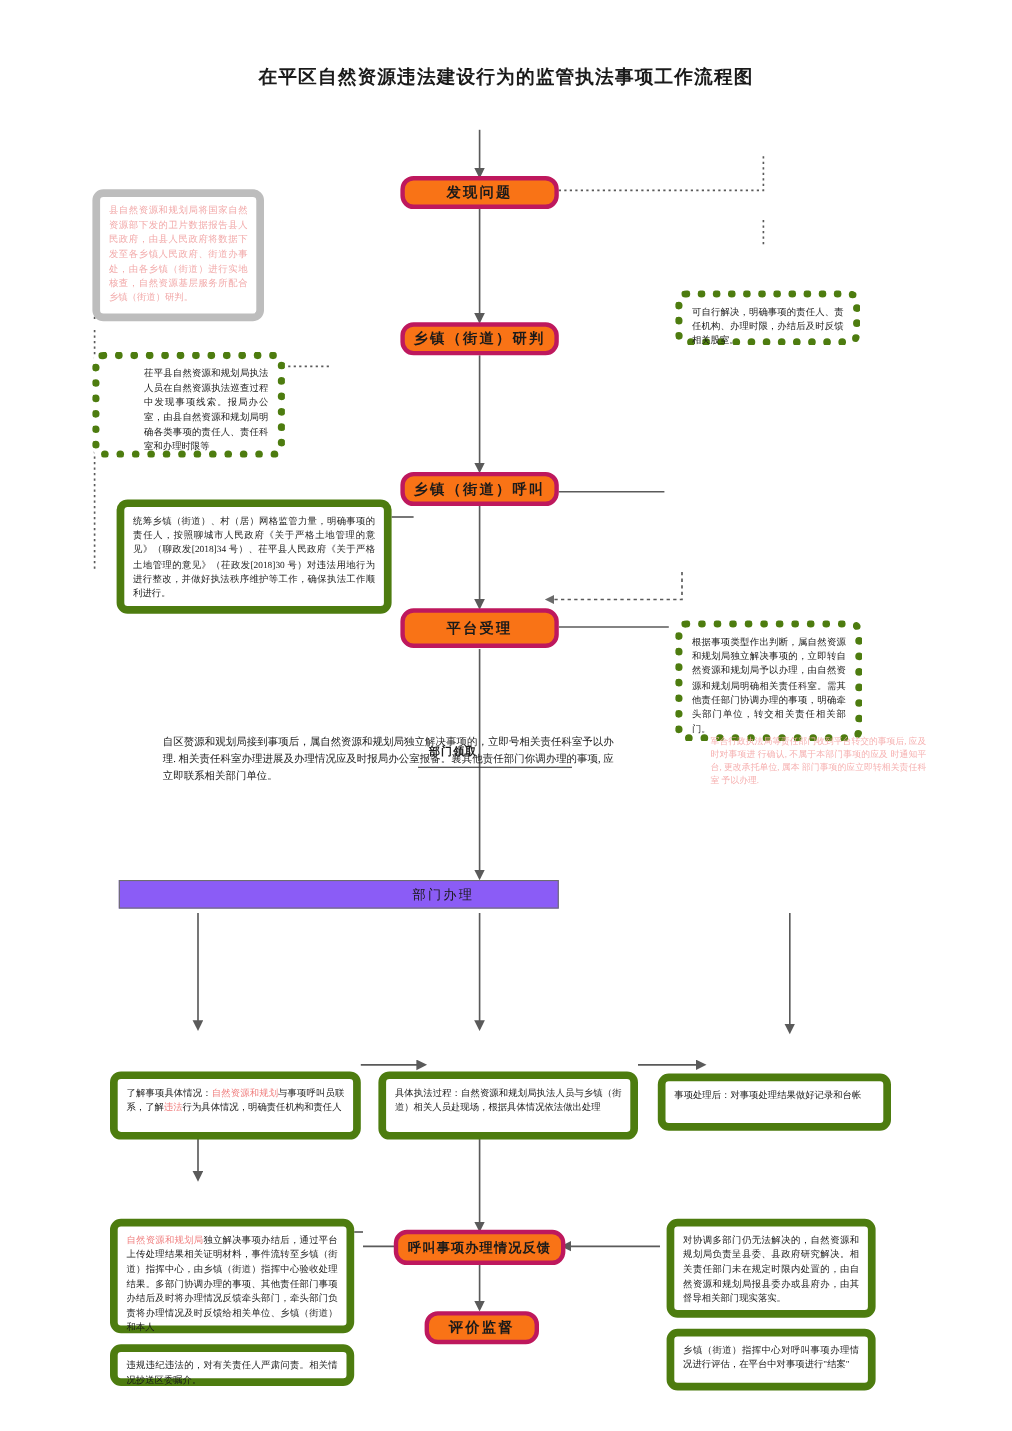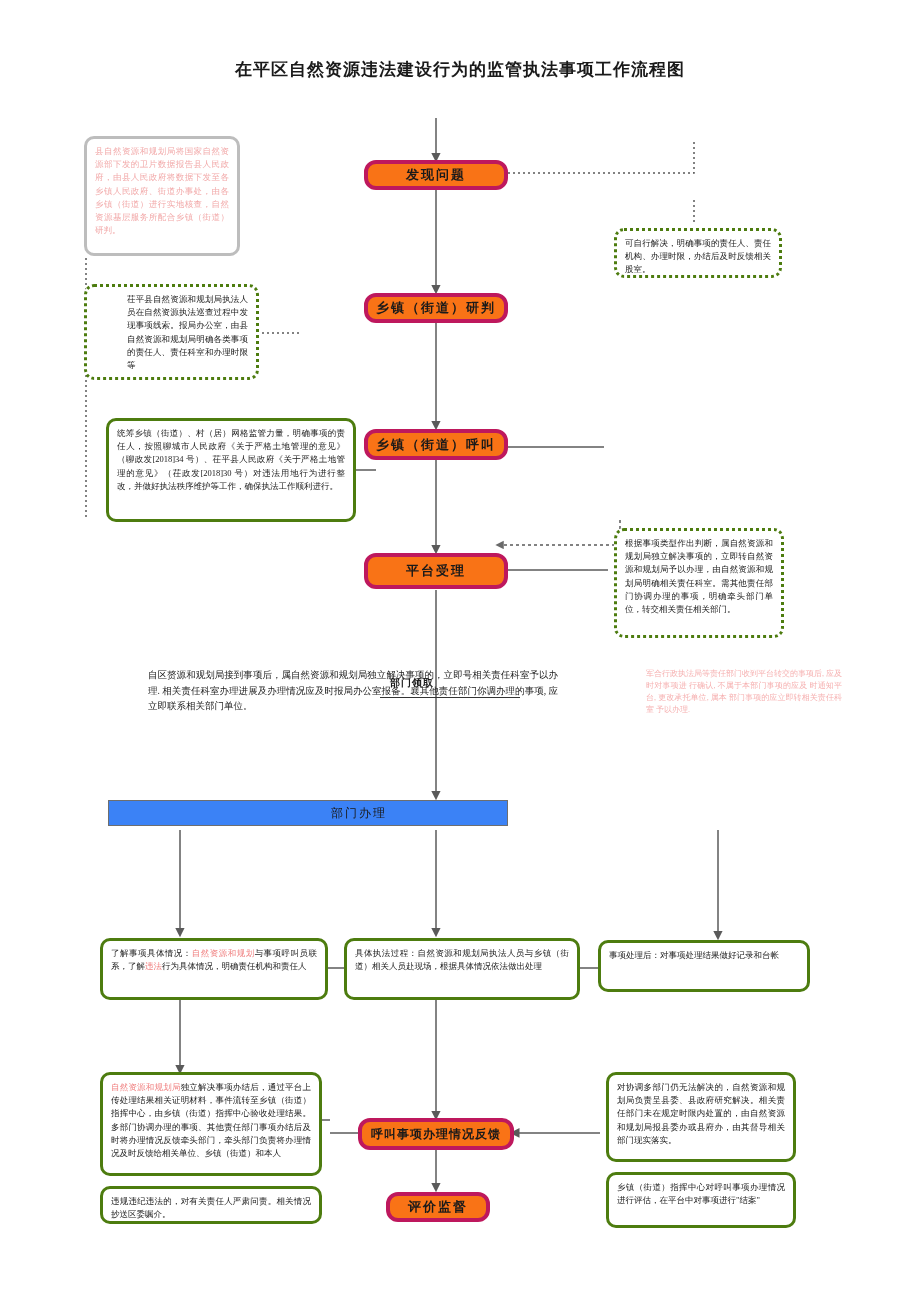--- a/index.html
+++ b/index.html
@@ -20,34 +20,34 @@
   .node{position:absolute;box-sizing:border-box;}
 
   
   .proc{
     border:4px solid #be185d;border-radius:12px;background:#f97316;
     display:flex;align-items:center;justify-content:center;
     font-size:13px;letter-spacing:2px;font-weight:bold;
   }
   
   .note{
-    border:3px solid #4d7c0f;border-radius:10px;background:#fff;
-    padding:6px 8px;font-size:8.5px;line-height:1.55;text-align:justify;
+    border:7px solid #4d7c0f;border-radius:10px;background:#fff;
+    padding:6px 8px;font-size:8.5px;line-height:1.55;text-align:justify;margin-top:36px;
   }
   .note.red{color:#f2a9a9;border-color:#bdbdbd;}
   .note .redspan{color:#f07f7f;}
   .note.dotted{border-style:dotted;}
   .plain{
     font-size:9.5px;line-height:1.65;text-align:justify;margin-left:40px;
   }
   .plain.red{color:#f6b0b0;font-size:8px;line-height:1.5;}
   .wideband{
-    border:1px solid #6e6e6e;background:#3b82f6;
+    border:1px solid #6e6e6e;background:#8b5cf6;
     display:flex;align-items:center;justify-content:flex-end;
-    padding-right:120px;font-size:12px;letter-spacing:2px;
+    padding-right:76px;font-size:12px;letter-spacing:2px;
   }
   .overlay-label{
     position:absolute;font-size:10px;font-weight:bold;letter-spacing:1px;
     font-family:"Liberation Sans","DejaVu Sans",sans-serif;
   }
   .underline{position:absolute;border-bottom:1px solid #333;}
   svg.lines{position:absolute;left:0;top:0;width:920px;height:1301px;pointer-events:none;}
 </style>
 </head>
 <body>

